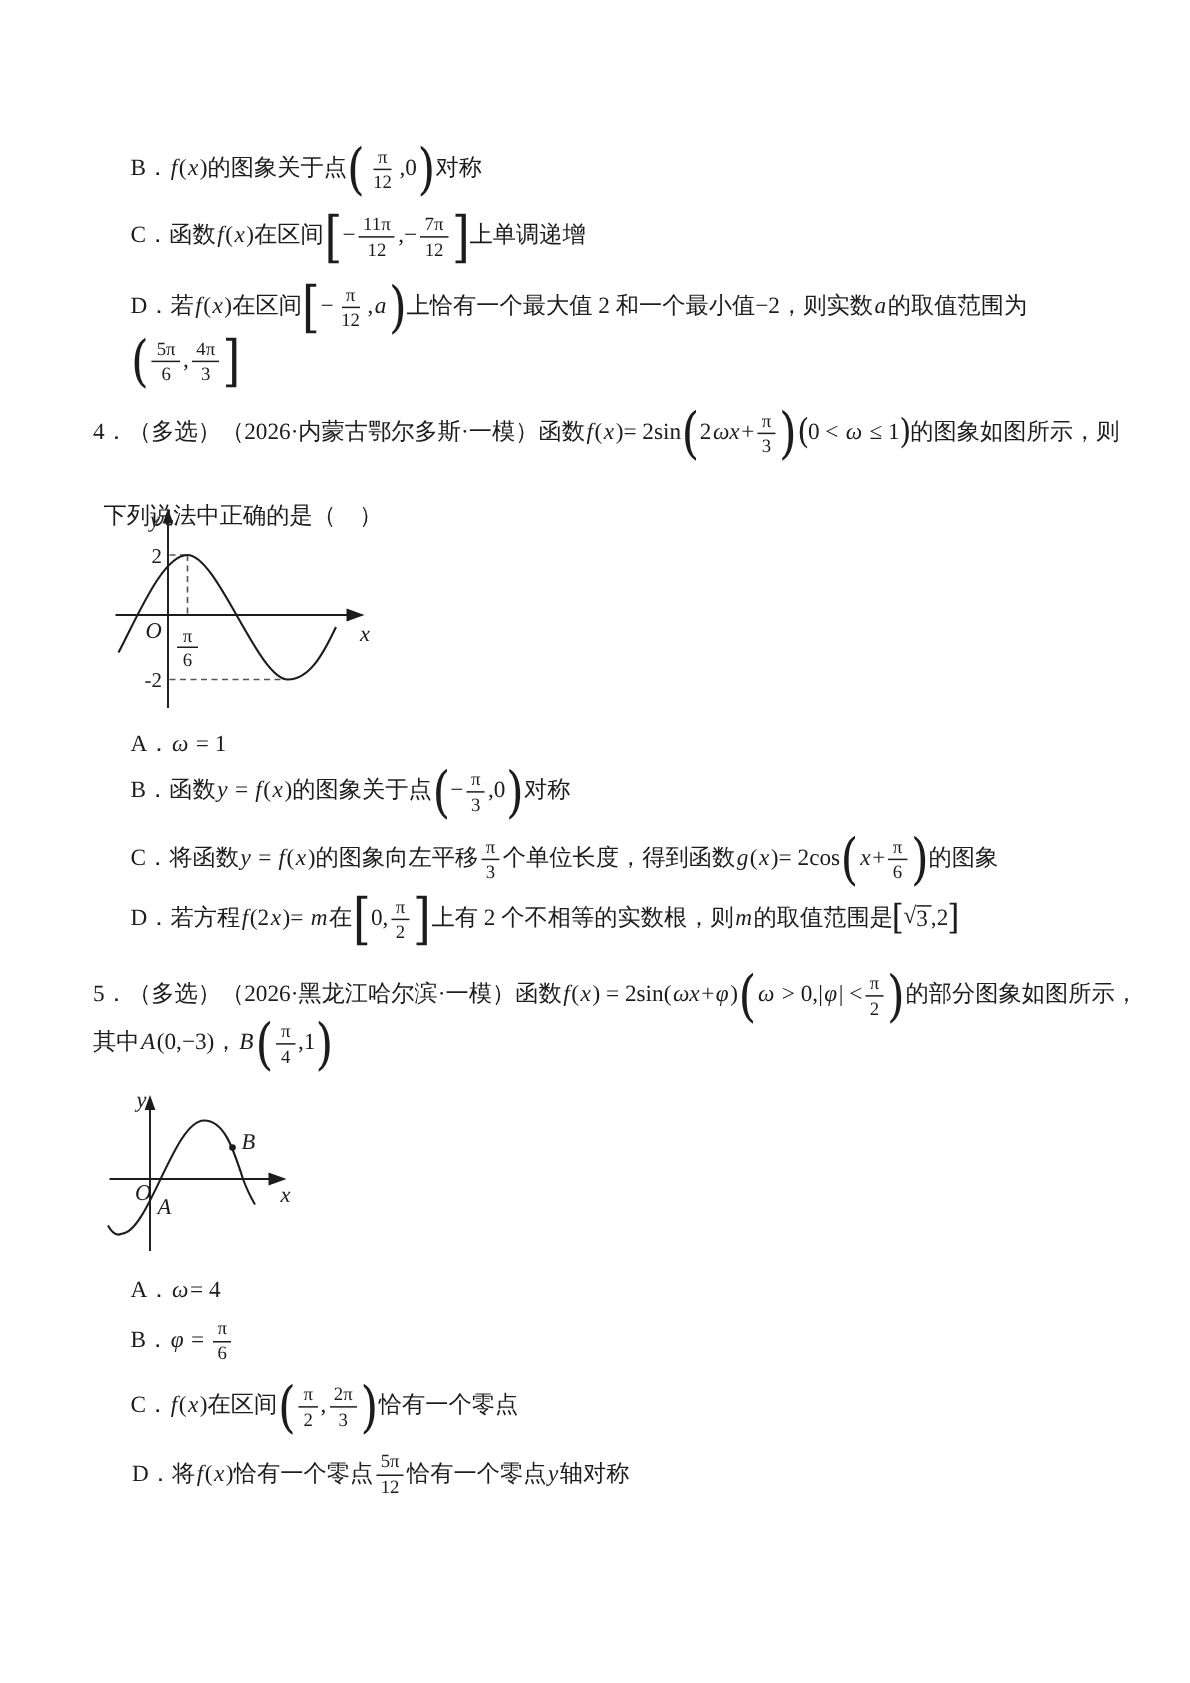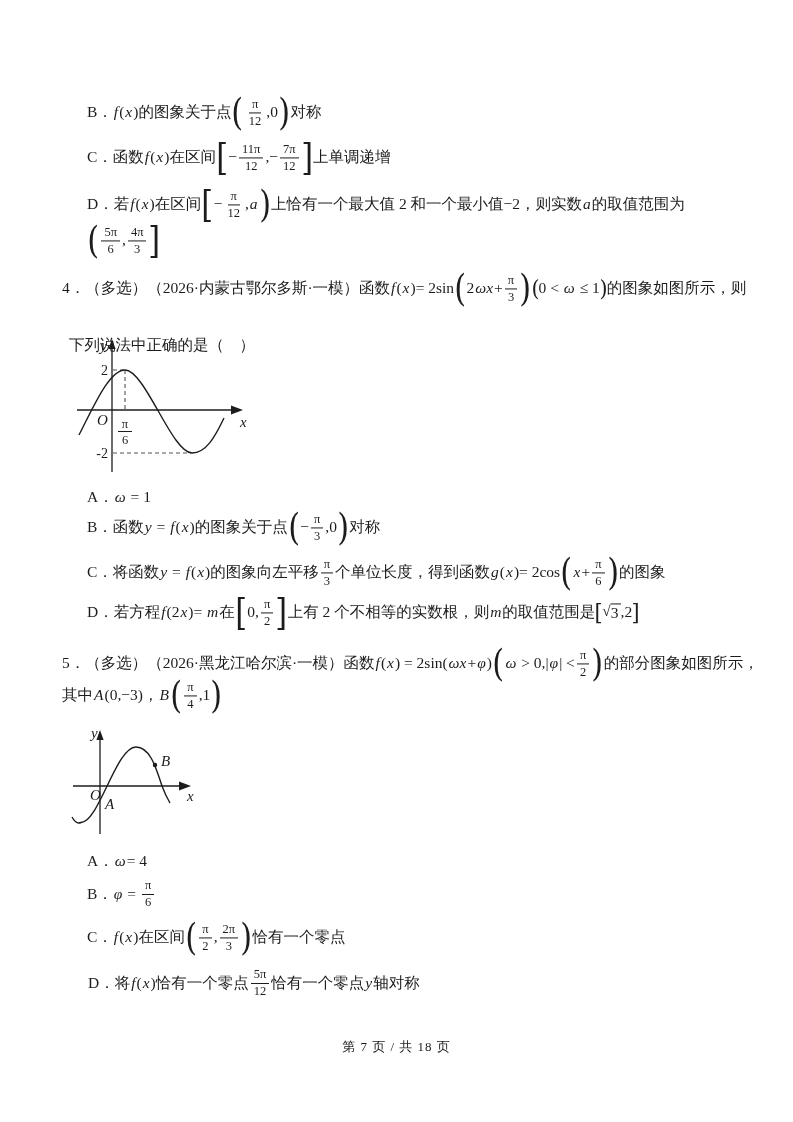--- a/index.html
+++ b/index.html
@@ -101,15 +101,14 @@
       <circle cx="90" cy="49" r="2.2" fill="#1c1c1c"></circle>
 
       <text x="26" y="22" class="lbl-it">y</text>
       <text x="122" y="85" class="lbl-it">x</text>
       <text x="25" y="84" class="lbl-it">O</text>
       <text x="40" y="93" class="lbl-it">A</text>
       <text x="96" y="50" class="lbl-it">B</text>
     </svg>
   </div>
 
-  <div class="footer">第 7 页 / 共 18 页</div>
 
 </div>
 
 </body></html>

